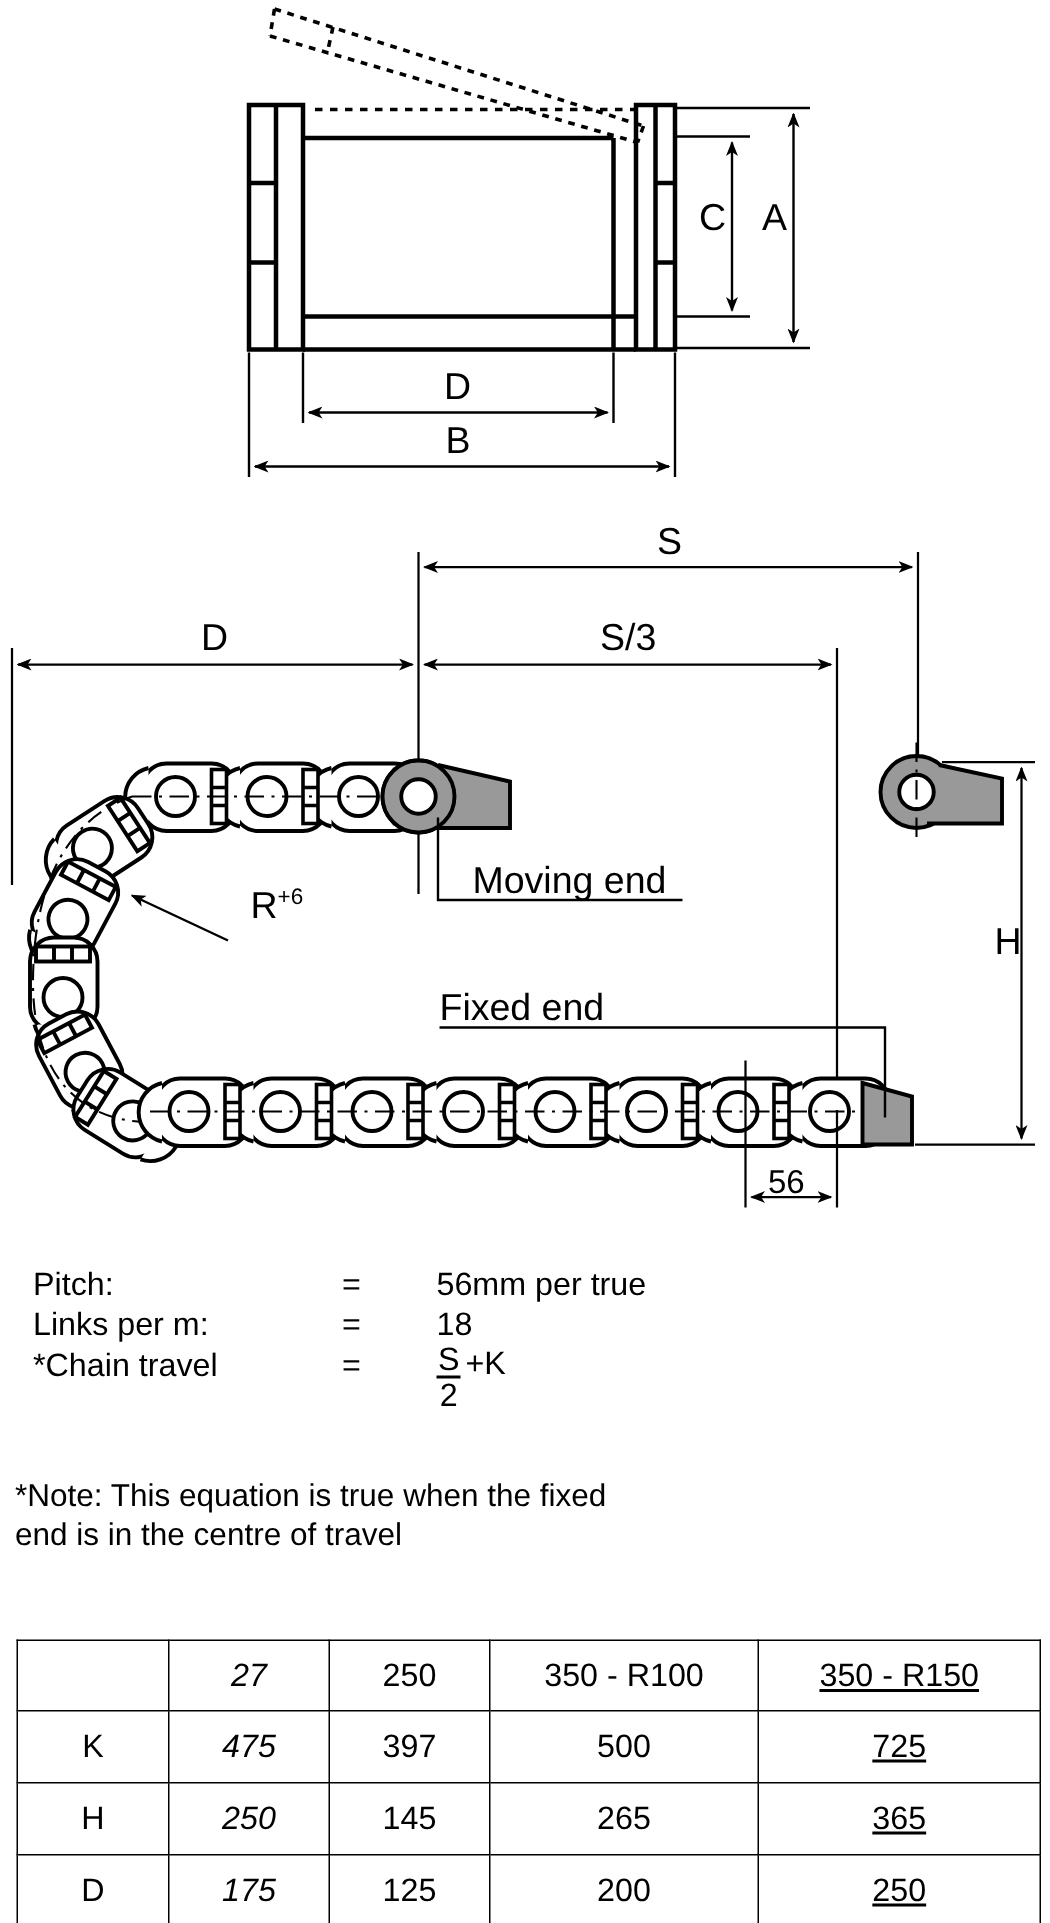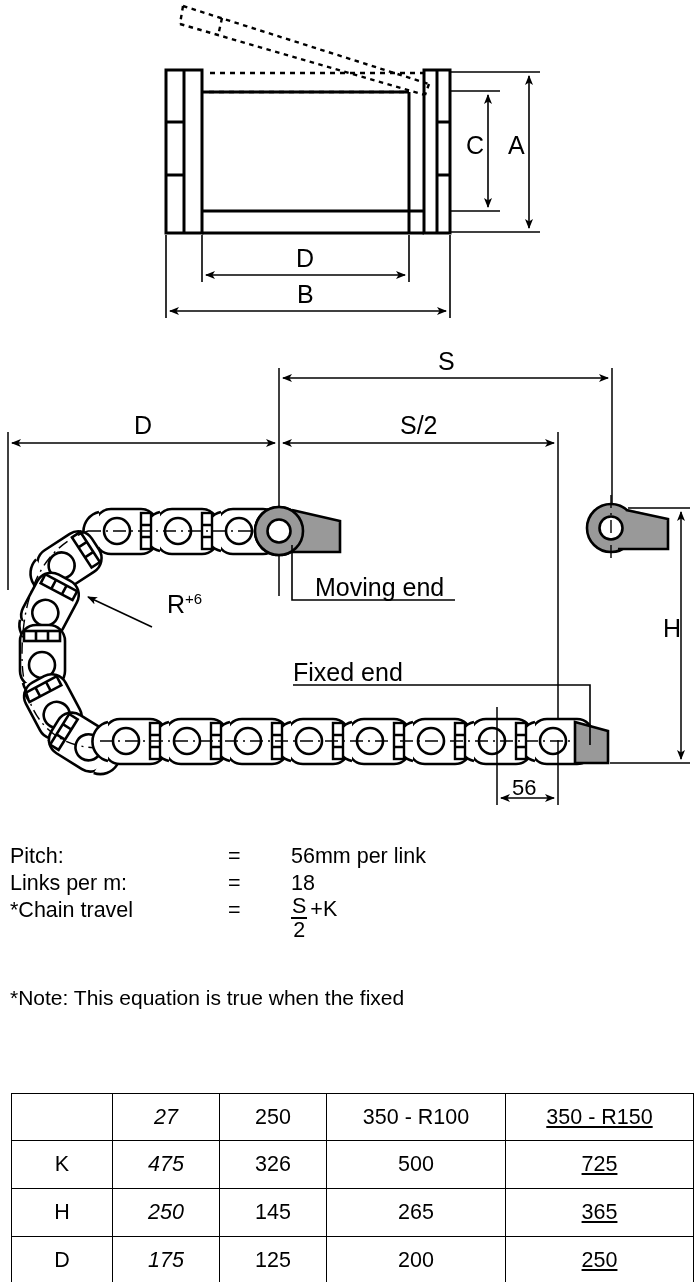--- a/index.html
+++ b/index.html
@@ -36,21 +36,21 @@
     top: 843px;
     width: 480px;
   }
   .spec-row {
     position: relative;
     height: 27px;
     font-size: 21.5px;
     line-height: 27px;
     white-space: nowrap;
   }
-  .spec-label { position: absolute; left: 0; top: 0; text-align: center; }
+  .spec-label { position: absolute; left: 12px; top: 0; text-align: center; }
   .spec-eq { position: absolute; left: 218px; top: 0; }
   .spec-val { position: absolute; left: 281px; top: 0; }
   .frac {
     display: inline-block;
     vertical-align: middle;
     text-align: center;
     position: relative;
     top: -1px;
   }
   .frac .num {
@@ -398,72 +398,73 @@
       </g>
     </g>
   </svg>
 
   <div class="dim-label big" style="left:466px; top:134px;">C</div>
   <div class="dim-label big" style="left:508px; top:134px;">A</div>
   <div class="dim-label big" style="left:296px; top:247px;">D</div>
   <div class="dim-label big" style="left:297px; top:283px;">B</div>
 
   <div class="dim-label big" style="left:438px; top:350px;">S</div>
-  <div class="dim-label big" style="left:400px; top:414px;">S/2</div>
+  <div class="dim-label big" style="left:400px; top:414px;">S/3</div>
   <div class="dim-label big" style="left:134px; top:414px;">D</div>
   <div class="dim-label big" style="left:663px; top:617px;">H</div>
   <div class="dim-label" style="left:512px; top:776px;">56</div>
 
   <div class="dim-label big" style="left:167px; top:593px;"><span>R</span><span class="lbl-sup">+6</span></div>
 
   <div class="dim-label big" style="left:315px; top:576px;">Moving end</div>
   <div class="dim-label big" style="left:293px; top:661px;">Fixed end</div>
 
   <div class="spec-block">
     <div class="spec-row">
       <span class="spec-label">Pitch:</span>
       <span class="spec-eq">=</span>
-      <span class="spec-val">56mm per link</span>
+      <span class="spec-val">56mm per true</span>
     </div>
     <div class="spec-row">
       <span class="spec-label">Links per m:</span>
       <span class="spec-eq">=</span>
       <span class="spec-val">18</span>
     </div>
     <div class="spec-row">
       <span class="spec-label">*Chain travel</span>
       <span class="spec-eq">=</span>
       <span class="spec-val">
         <span class="frac">
           <span class="num">S</span>
           <span class="den">2</span>
         </span><span class="plusk">+K</span>
       </span>
     </div>
   </div>
 
   <div class="note-block">
     <div class="note-line">*Note: This equation is true when the fixed</div>
+    <div class="note-line">end is in the centre of travel</div>
   </div>
 
   <table class="spec-table">
     <thead>
       <tr>
         <th class="c0"></th>
         <th class="c1">27</th>
         <th class="c2">250</th>
         <th class="c3">350 - R100</th>
         <th class="c4">350 - R150</th>
       </tr>
     </thead>
     <tbody>
       <tr>
         <td class="c0">K</td>
         <td class="c1">475</td>
-        <td class="c2">326</td>
+        <td class="c2">397</td>
         <td class="c3">500</td>
         <td class="c4">725</td>
       </tr>
       <tr>
         <td class="c0">H</td>
         <td class="c1">250</td>
         <td class="c2">145</td>
         <td class="c3">265</td>
         <td class="c4">365</td>
       </tr>

